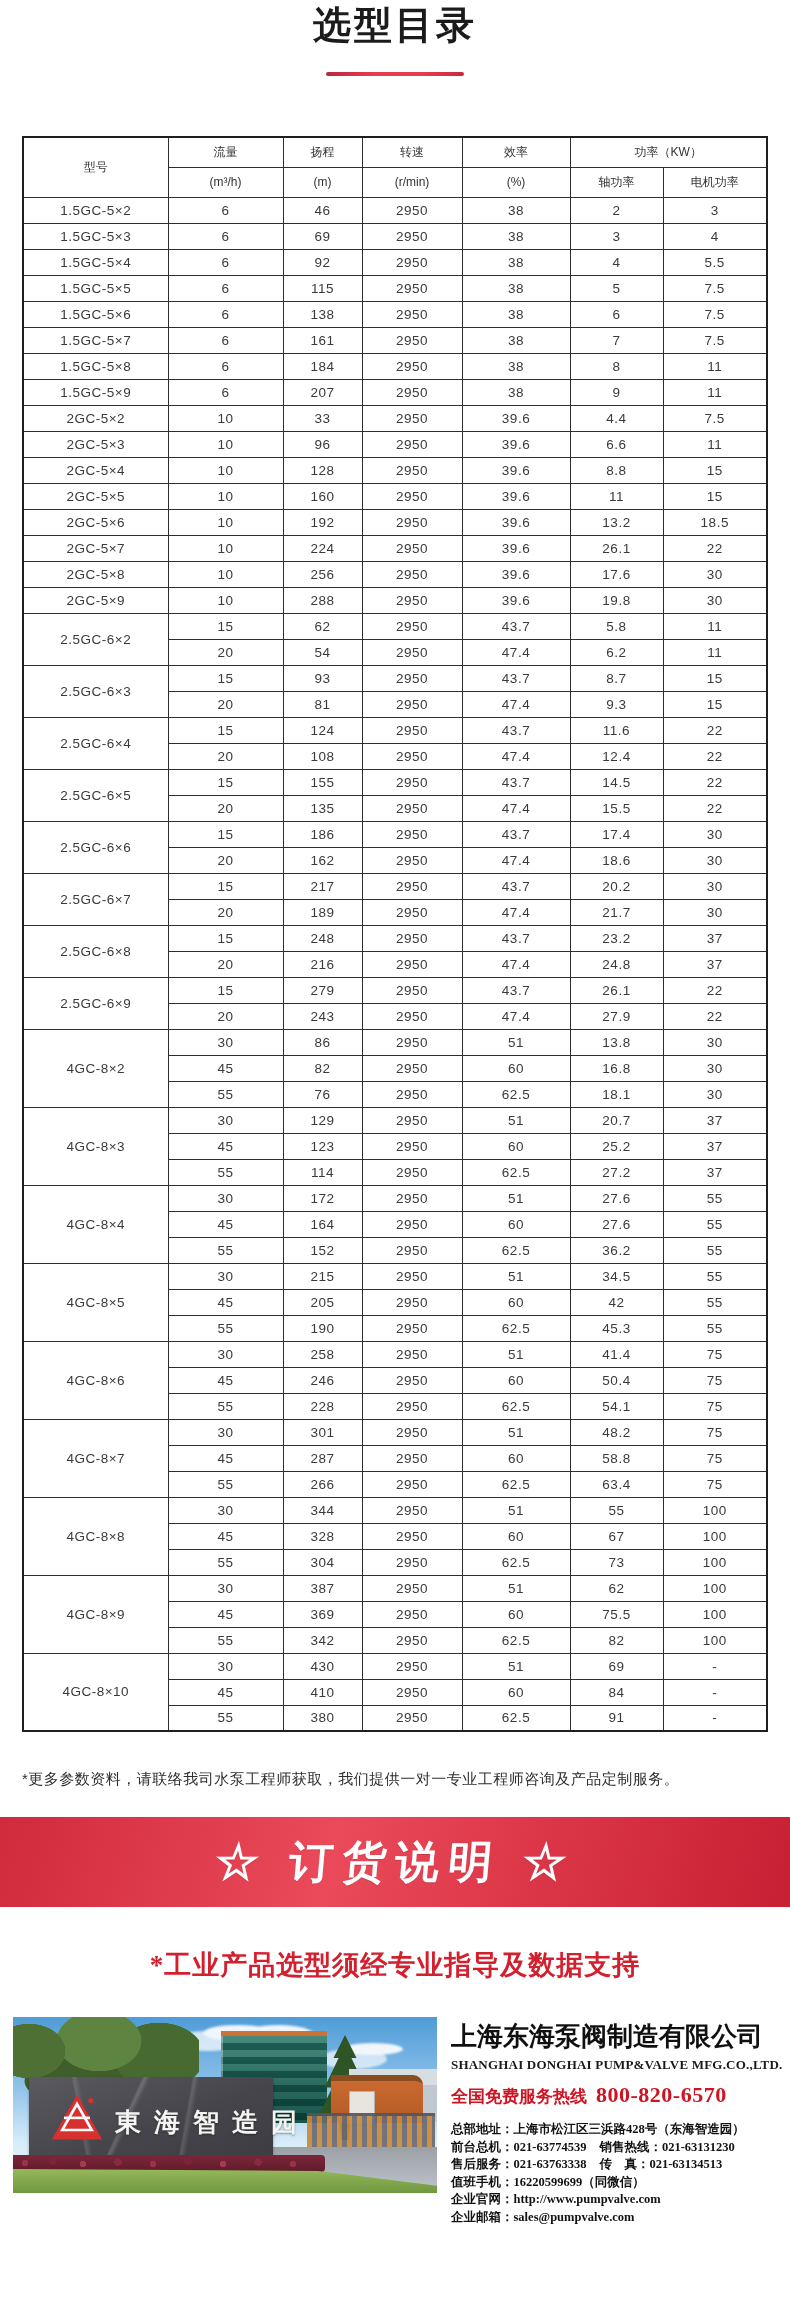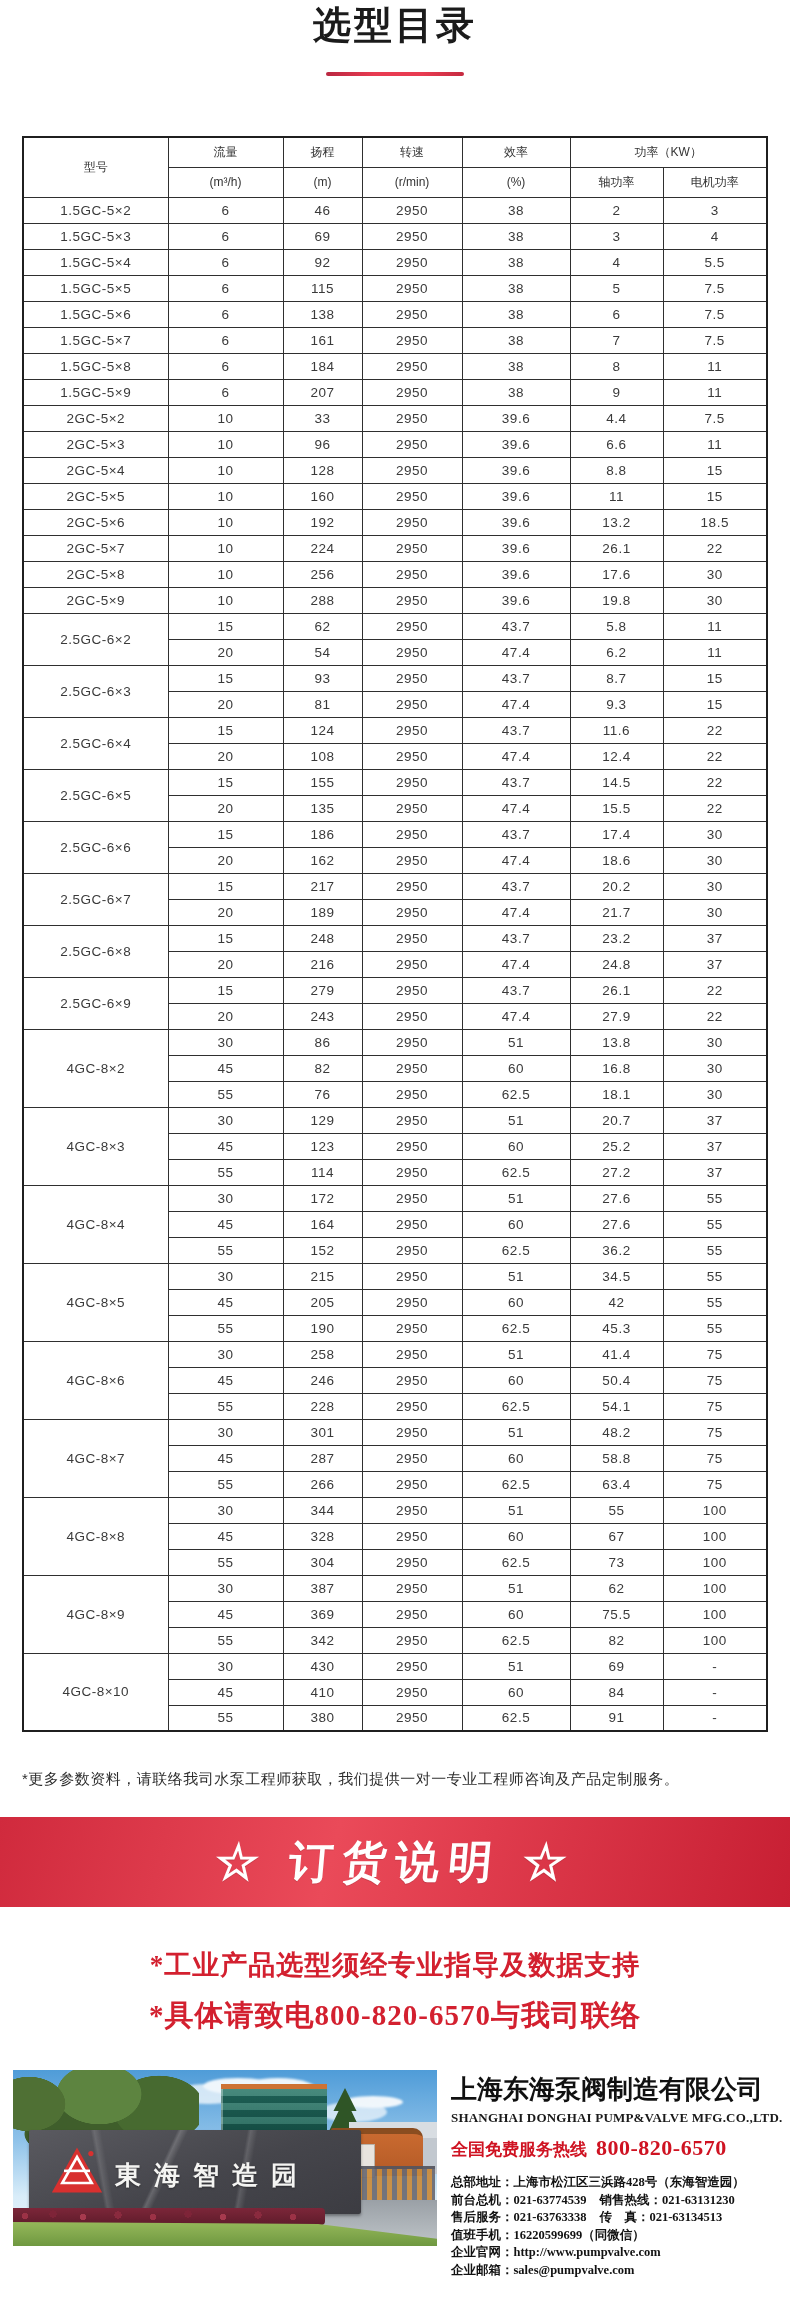--- a/index.html
+++ b/index.html
@@ -78,21 +78,21 @@
   .bldg-right { position: absolute; right: 0; top: 52px; width: 88px; height: 52px;
     background: linear-gradient(180deg, #d8dde2 0 30%, #c2c8cf 30% 100%); }
   .bldg-orange { position: absolute; right: 14px; top: 58px; width: 92px; height: 48px;
     background: linear-gradient(180deg, #c96a30, #b35a26); border-top: 6px solid #8a4d20; border-radius: 2px 10px 0 0; }
   .booth { position: absolute; right: 62px; top: 74px; width: 26px; height: 34px; background: #e8e4de; border: 1px solid #b9b2a8; }
   .gate { position: absolute; right: 2px; top: 96px; width: 128px; height: 36px;
     background: repeating-linear-gradient(90deg, #c98a3a 0 5px, #6b6a72 5px 10px);
     border-top: 3px solid #55555e; opacity: .92; }
   .drive { position: absolute; right: 0; bottom: 0; width: 210px; height: 46px;
     background: linear-gradient(180deg, #9aa0a6, #bfc5c9); clip-path: polygon(18% 0, 100% 0, 100% 100%, 0 100%); }
-  .wall { position: absolute; left: 16px; top: 60px; width: 332px; height: 84px;
+  .wall { position: absolute; left: 16px; top: 60px; width: 244px; height: 84px;
     background:
       linear-gradient(115deg, transparent 40%, #ffffff2e 41%, transparent 43%),
       linear-gradient(100deg, transparent 63%, #ffffff24 64%, transparent 66%),
       linear-gradient(80deg, transparent 22%, #ffffff21 23%, transparent 25%),
       linear-gradient(160deg, #5a5a60, #45454b 55%, #3c3c42);
     border-radius: 2px; box-shadow: 0 2px 3px rgba(0,0,0,.35); }
   .sign-text { position: absolute; left: 86px; top: 28px; color: #f4f4f2; font-size: 26px;
     font-weight: 700; letter-spacing: 13px; white-space: nowrap; text-shadow: 0 1px 2px rgba(0,0,0,.4); }
   .logo-icon { position: absolute; left: 22px; top: 16px; width: 52px; height: 48px; }
   .shrubs { position: absolute; left: 0; top: 138px; width: 312px; height: 17px;
@@ -669,21 +669,20 @@
   </table>
 
   <p class="footnote">*更多参数资料，请联络我司水泵工程师获取，我们提供一对一专业工程师咨询及产品定制服务。</p>
 
   <div class="order-banner">
     <span class="order-banner-text">☆ 订货说明 ☆</span>
   </div>
 
   <div class="red-notes">
     <p class="red-note n1">*工业产品选型须经专业指导及数据支持</p>
-    <p class="red-note n2">*具体请致电800-820-6570与我司联络</p>
   </div>
 
   <div class="company-section">
 
     <div class="photo">
       <div class="sky"></div>
       <div class="cloud c1"></div>
       <div class="cloud c2"></div>
       <div class="tree-left"></div>
       <div class="glass-building"></div>

